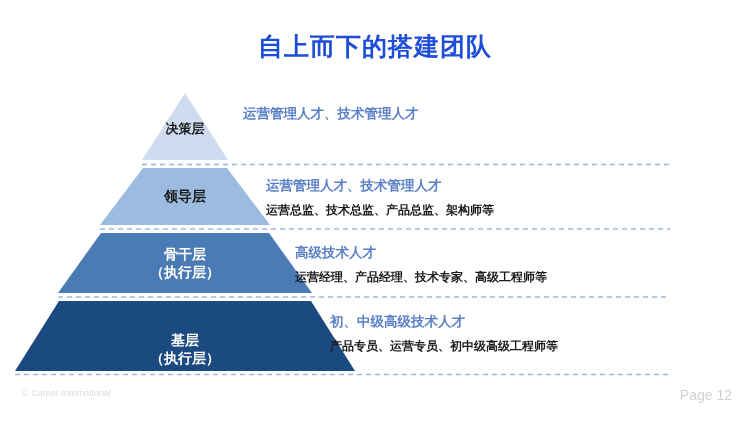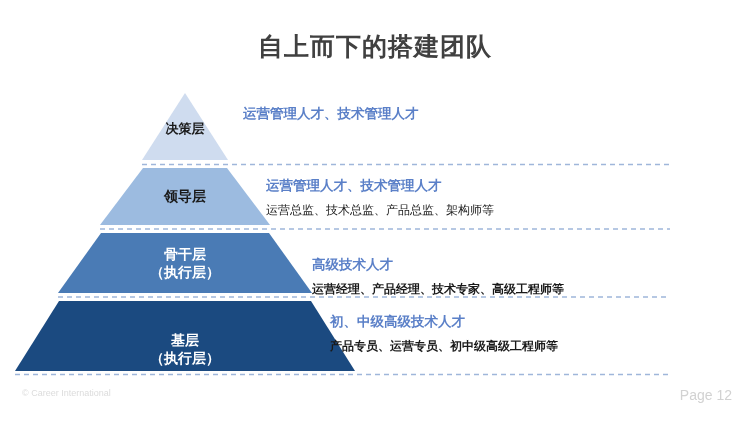--- a/index.html
+++ b/index.html
@@ -23,21 +23,21 @@
 
   
   .slide-title {
     position: absolute;
     top: 30px;
     left: 0;
     width: 750px;
     text-align: center;
     font-size: 25px;
     font-weight: bold;
-    color: #404040;
+    color: #1d4ed8;
     letter-spacing: 1px;
   }
 
   
   .pyramid-svg {
     position: absolute;
     left: 0;
     top: 0;
     width: 750px;
     height: 422px;
@@ -81,22 +81,22 @@
     white-space: nowrap;
   }
   .desc .sub {
     font-size: 12px;
     color: #1a1a1a;
     white-space: nowrap;
   }
   .desc.d1 { left: 243px; top: 105px; }
   .desc.d1 .sub { font-weight: normal; letter-spacing: .2px; }
   .desc.d2 { left: 266px; top: 177px; }
-  .desc.d2 .sub { font-weight: normal; }
-  .desc.d3 { left: 295px; top: 256px; margin-left: 17px; }
+  .desc.d2 .sub { font-weight: bold; }
+  .desc.d3 { left: 295px; top: 244px; }
   .desc.d3 .sub { font-weight: bold; }
   .desc.d4 { left: 330px; top: 313px; }
   .desc.d4 .sub { font-weight: bold; }
 
   
   .footer-left {
     position: absolute;
     left: 22px;
     bottom: 24px;
     font-size: 9px;

